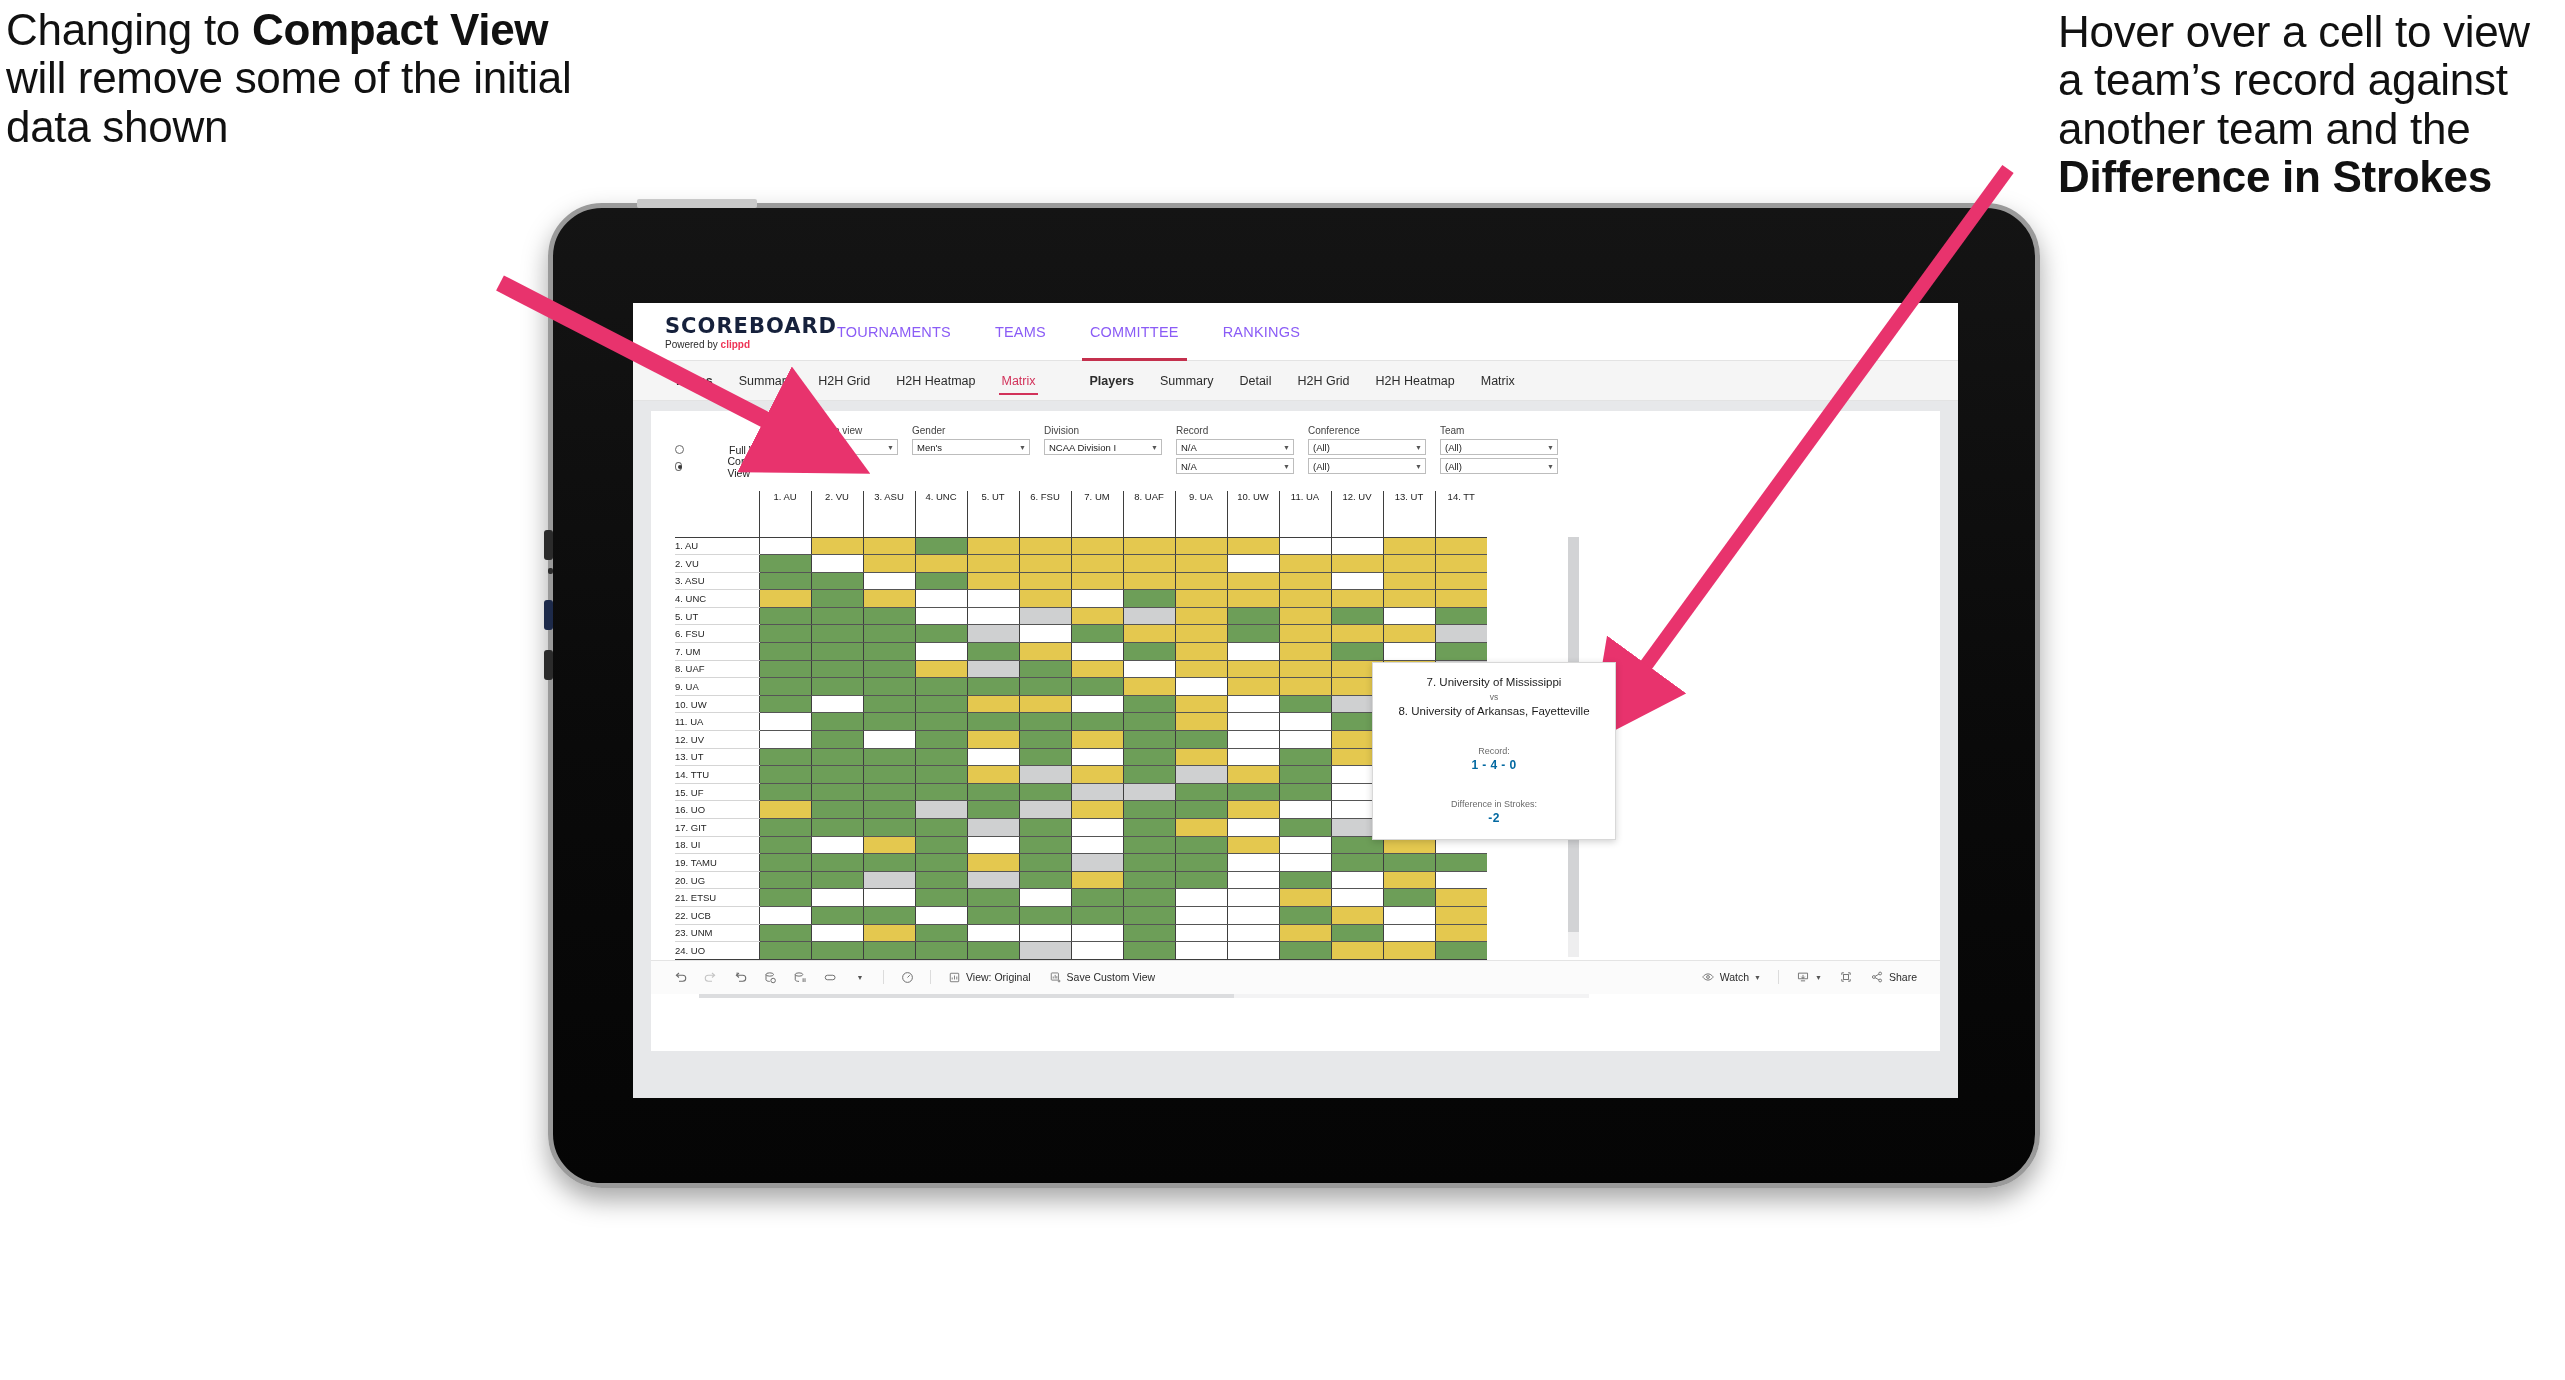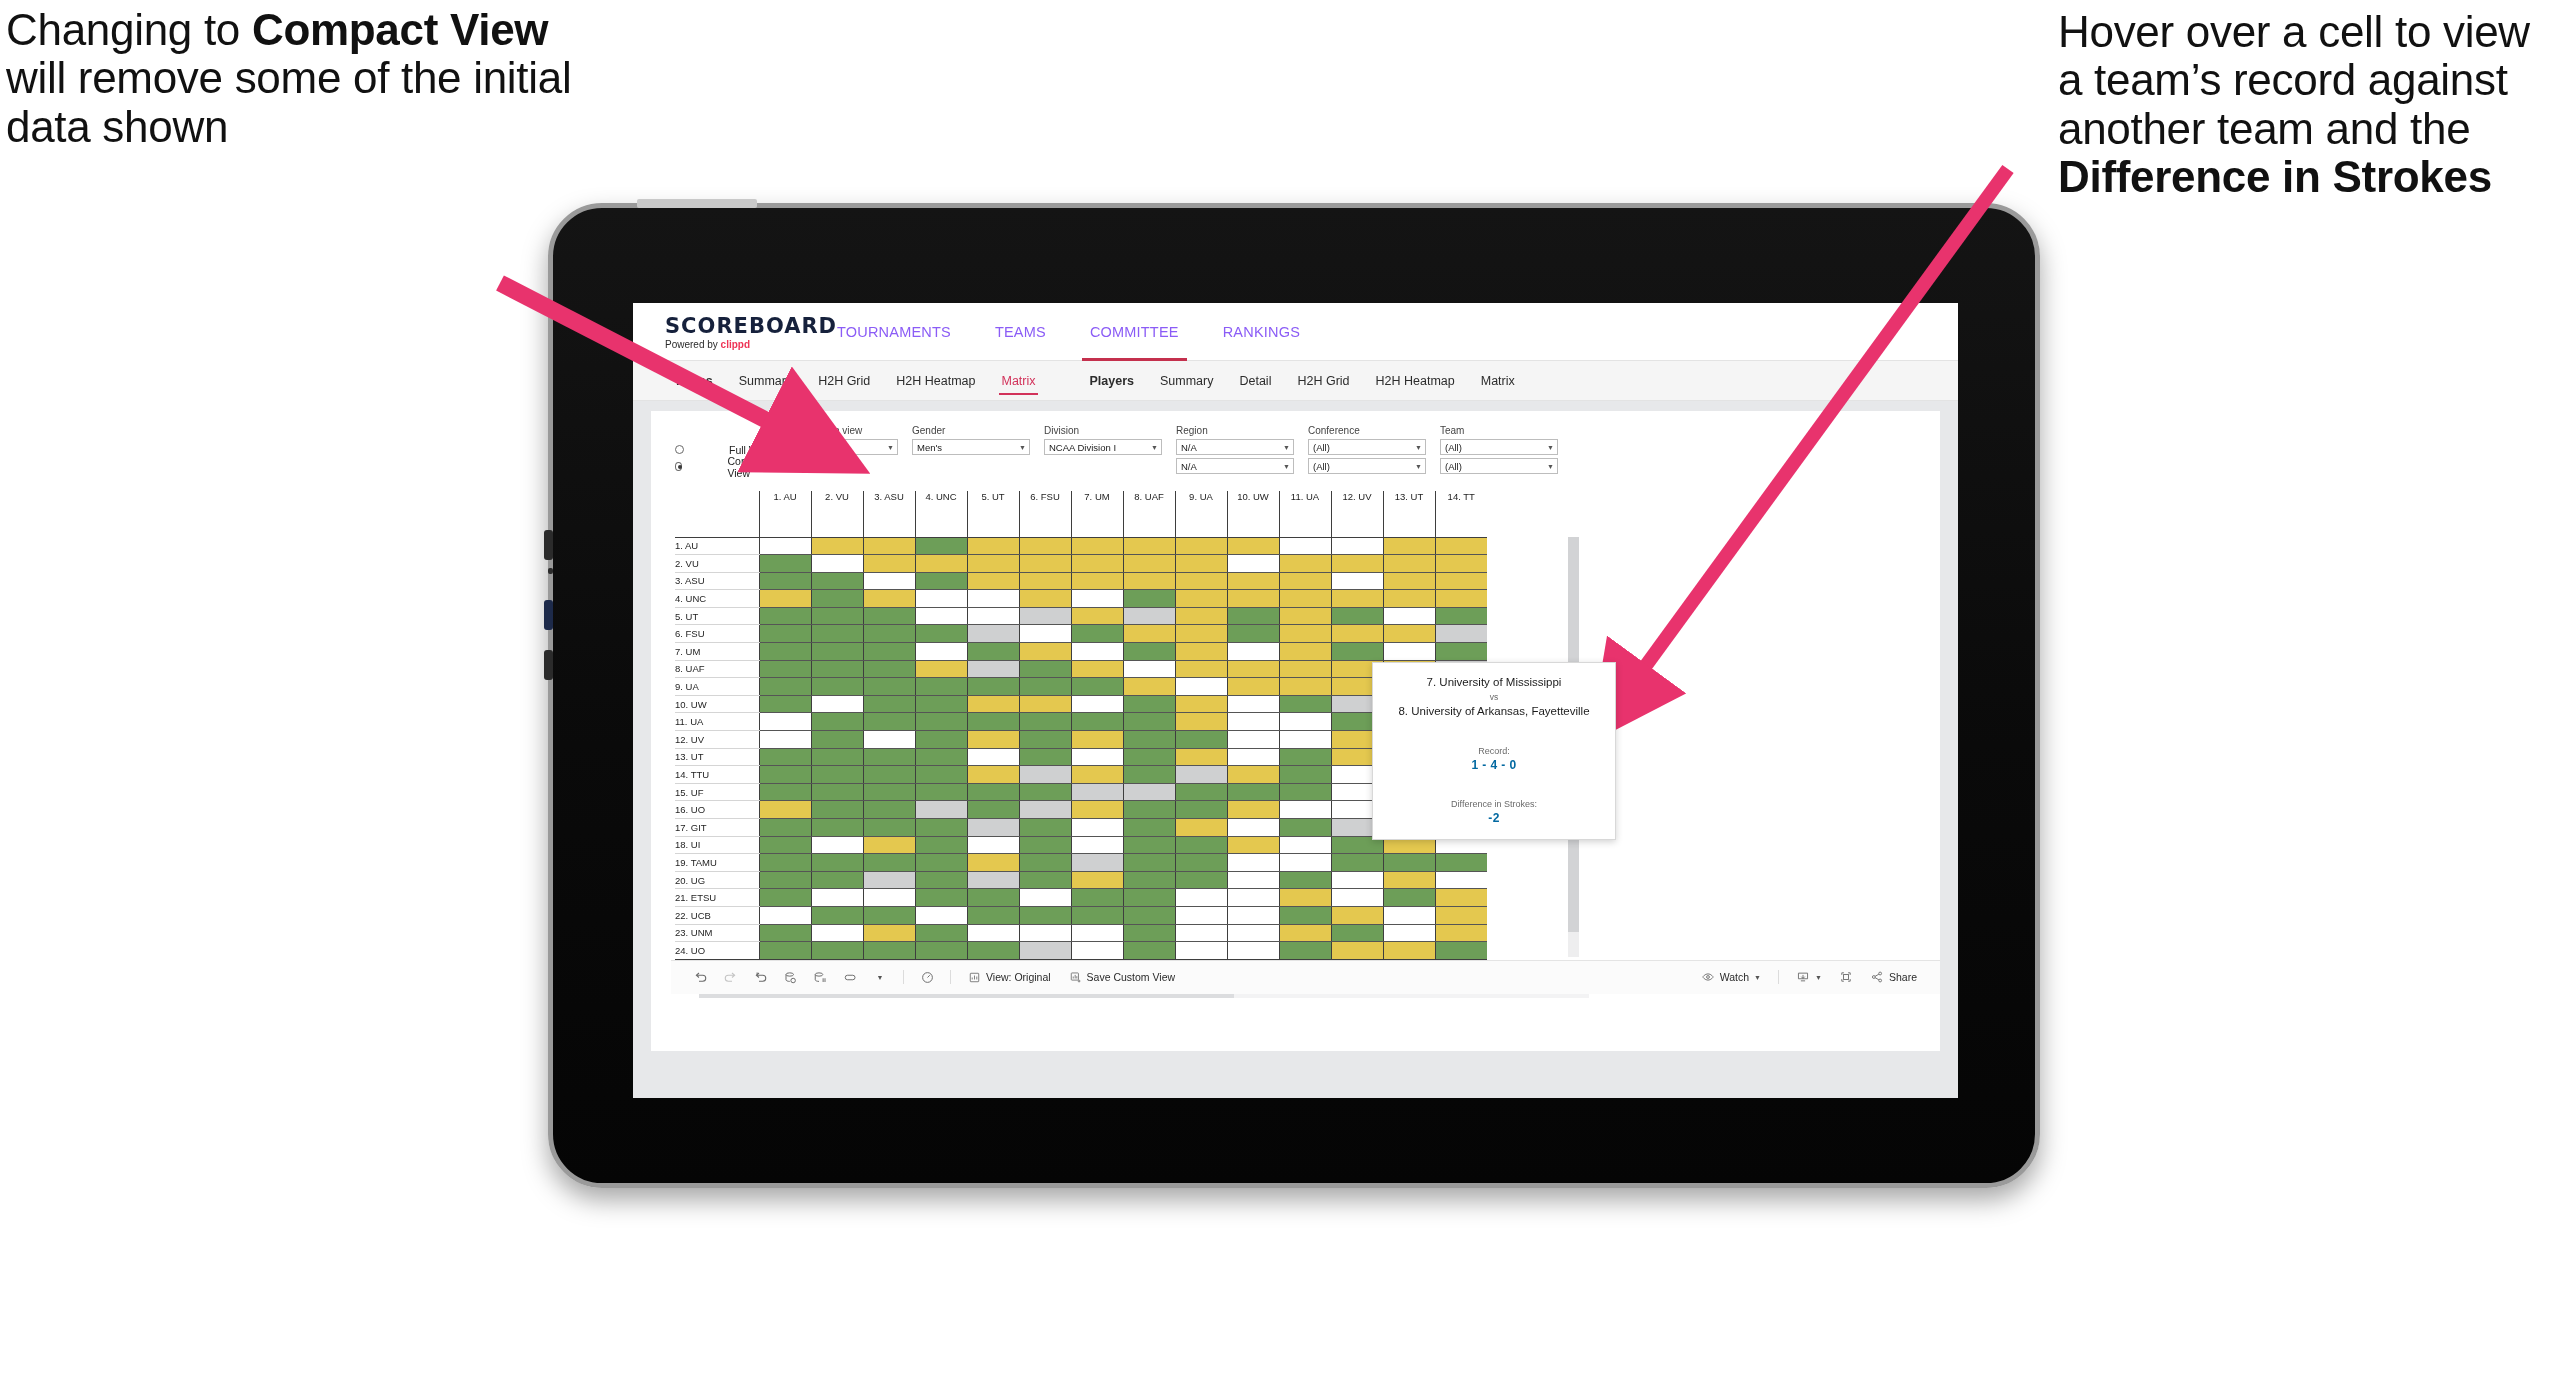--- a/index.html
+++ b/index.html
@@ -172,21 +172,21 @@
   }
   .tt-team { font-size: 11.5px; color: #1c1c1c; font-weight: 500; line-height: 1.35; }
   .tt-vs { font-size: 8.5px; color: #6a6a6a; margin: 1px 0 2px 0; }
   .tt-lbl { font-size: 9px; color: #6a6a6a; margin-top: 27px; }
   .tt-val { font-size: 12px; color: #0369a1; font-weight: 700; margin-top: 2px; letter-spacing: .4px; }
 
   
   #toolbar {
     position: absolute; left: 0; right: 0; bottom: 0; height: 34px;
     background: #fbfbfb; border-top: 1px solid #e4e4e4;
-    display: flex; align-items: center; padding: 0 14px; margin-left: 20px;
+    display: flex; align-items: center; padding: 0 14px;
   }
   #toolbar.inner { position: relative; }
   .tb-ico { width: 30px; height: 34px; display: flex; align-items: center; justify-content: center; color: #6b6b6b; }
   .tb-ico.dim { color: #c4c4c4; }
   .tb-sep { width: 1px; height: 14px; background: #dcdcdc; margin: 0 8px; }
   .tb-item {
     display: flex; align-items: center; gap: 5px; font-size: 10.5px; color: #2a2a2a;
     padding: 0 9px; height: 34px; white-space: nowrap;
   }
   .tb-spacer { flex: 1; }
@@ -278,21 +278,21 @@
 
             <div class="fgroup">
               <div class="flabel">Division</div>
               <div class="fselect">
                 <span>NCAA Division I</span>
                 <span class="car">▼</span>
               </div>
             </div>
 
             <div class="fgroup">
-              <div class="flabel">Region</div>
+              <div class="flabel">Record</div>
               <div class="fselect">
                 <span>N/A</span>
                 <span class="car">▼</span>
               </div>
               <div class="fselect">
                 <span>N/A</span>
                 <span class="car">▼</span>
               </div>
             </div>
 

